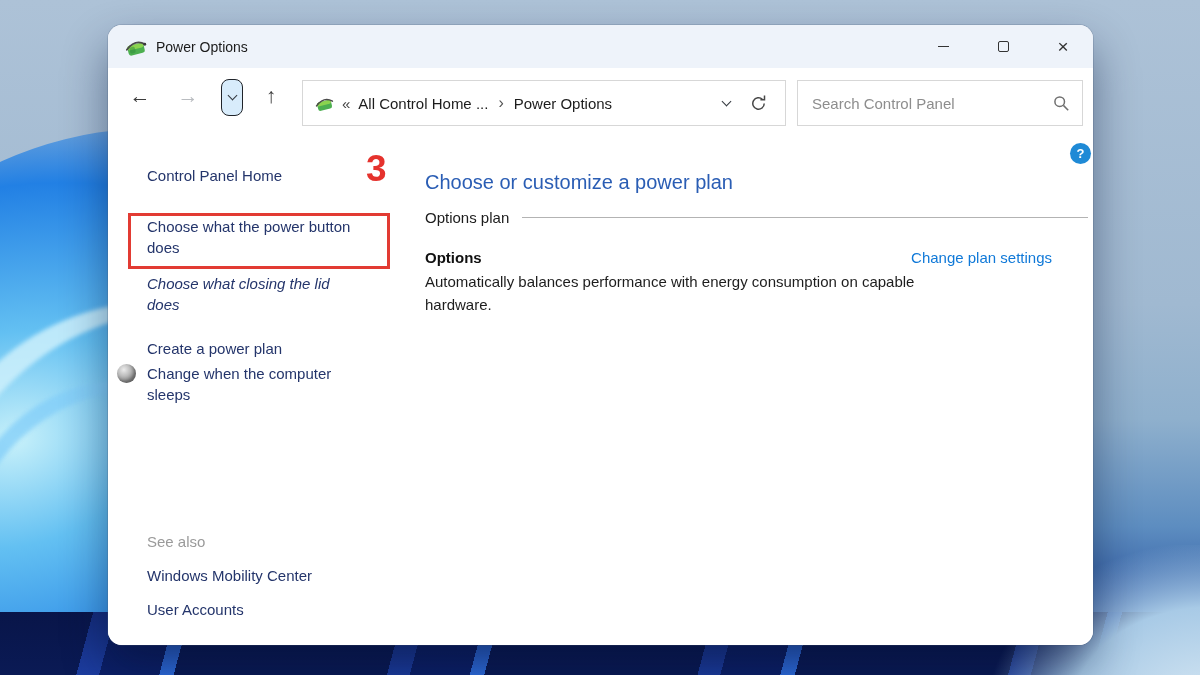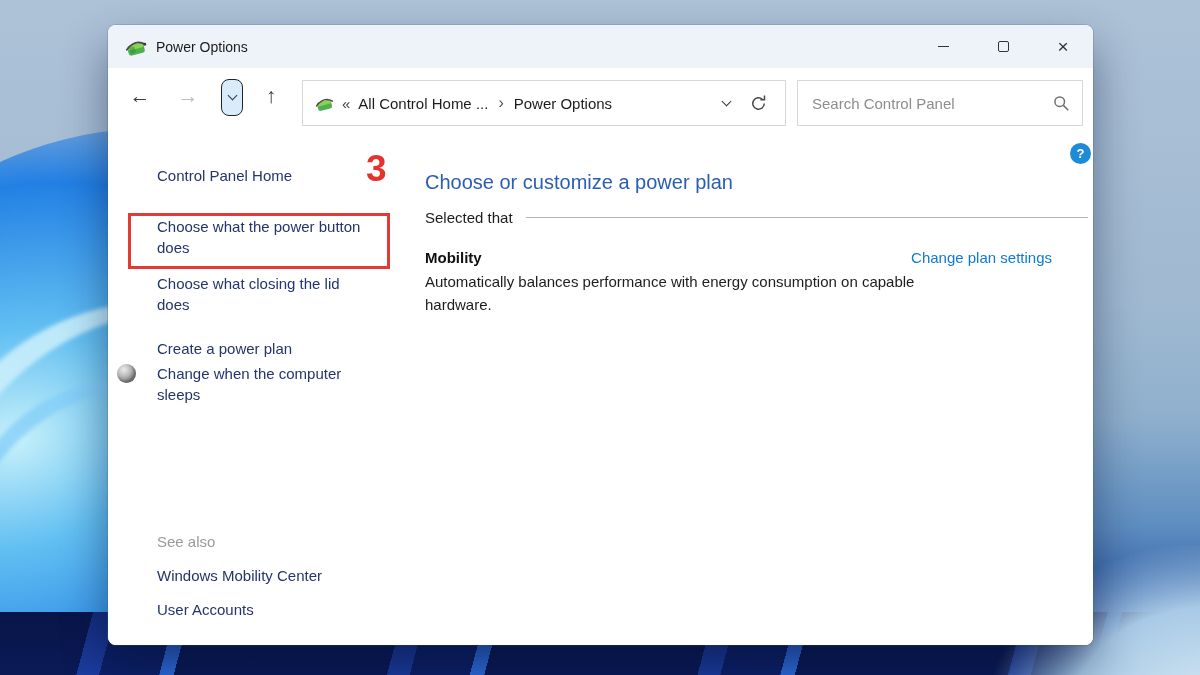--- a/index.html
+++ b/index.html
@@ -19,21 +19,21 @@
   .wp-ribbon2 { left:-40px; top:380px; width:330px; height:330px; border-radius:50%;
     border-left:16px solid rgba(130,205,248,.75); transform:rotate(52deg); filter:blur(2px); }
   .wp-bottom { left:0; top:612px; width:1200px; height:63px;
     background:repeating-linear-gradient(105deg,#0a1a55 0 90px,#1c3da0 90px 112px,#0c2068 112px 170px,#2f6fe2 170px 184px,#0a1a55 184px 300px); }
   .wp-bottom::after{ content:""; position:absolute; inset:0; background:linear-gradient(180deg,rgba(6,12,50,.35),rgba(6,12,50,0)); }
   .wp-corner { right:-50px; top:545px; width:260px; height:180px;
     background:radial-gradient(ellipse at 85% 95%, #d9e9f4 0%, #a8cae6 45%, rgba(160,200,235,0) 72%); }
 
   
   .window { position:absolute; left:108px; top:25px; width:985px; height:620px;
-    background:#fff; border-radius:8px; box-shadow:0 22px 45px rgba(5,15,50,.45), 0 0 0 1px rgba(90,110,140,.25);
+    background:#fff; border-radius:14px; box-shadow:0 22px 45px rgba(5,15,50,.45), 0 0 0 1px rgba(90,110,140,.25);
     overflow:hidden; }
 
   .titlebar { height:43px; background:#eef3fa; display:flex; align-items:center; padding-left:17px; }
   .titlebar .app-title { font-size:14px; color:#1b1b1b; margin-left:9px; }
   .winbtns { margin-left:auto; display:flex; height:100%; }
   .wbtn { width:60px; height:100%; display:flex; align-items:center; justify-content:center; cursor:default; }
   .min-glyph { display:block; width:11px; border-top:1.3px solid #333; }
   .max-glyph { display:block; width:11px; height:11px; border:1.3px solid #333; border-radius:2px; }
   .close-glyph { font-size:19px; color:#333; line-height:1; }
 
@@ -57,24 +57,24 @@
   .addr-refresh { width:34px; display:flex; justify-content:center; }
   .searchbox { position:absolute; left:689px; top:12px; width:286px; height:46px; border:1px solid #d7d7d7;
     background:#fff; display:flex; align-items:center; padding:0 12px 0 14px; }
   .searchbox input { flex:1; border:none; outline:none; font-size:15px; color:#3a3a3a;
     font-family:"Liberation Sans", sans-serif; }
   .searchbox input::placeholder { color:#8d8d8d; opacity:1; }
 
   .winbody { position:relative; height:515px; background:#fff; }
 
   
-  .side-link { position:absolute; left:49px; width:215px; font-size:15px; line-height:21px; color:#24356b; cursor:pointer; }
+  .side-link { position:absolute; left:39px; width:215px; font-size:15px; line-height:21px; color:#24356b; cursor:pointer; }
   .pos-home { top:35px; }
   .pos-item1 { top:86px; }
-  .pos-item2 { top:143px; }
+  .pos-item2 { top:143px;font-style:italic; }
   .pos-item3 { top:200px;margin-top:8px; }
   .pos-item4 { top:233px; }
   .pos-seealso { top:401px; color:#9a9a9a; cursor:default; }
   .pos-wmc { top:435px; }
   .pos-ua { top:469px; }
   .red-box { position:absolute; left:20px; top:83px; width:262px; height:56px; border:3px solid #e23b33; }
   .sphere-icon { position:absolute; left:9px; top:234px; width:19px; height:19px; border-radius:50%;
     background:radial-gradient(circle at 36% 30%, #ececec 0%, #bdbdbd 35%, #8e8e8e 62%, #6c6c6c 100%);
     box-shadow:inset -2px -2px 3px rgba(0,0,0,.25); }
   .step-number { position:absolute; left:258px; top:18px; font-size:37px; font-weight:bold; color:#e5322d; }
@@ -193,25 +193,25 @@
       <div class="side-link pos-item4">Change when the computer sleeps</div>
       <div class="side-link pos-seealso">See also</div>
       <div class="side-link pos-wmc">Windows Mobility Center</div>
       <div class="side-link pos-ua">User Accounts</div>
 
       <div class="step-number">3</div>
 
       <div class="main">
         <h1>Choose or customize a power plan</h1>
         <div class="section-row">
-          <span class="label">Selected that</span>
+          <span class="label">Options plan</span>
           <span class="rule"></span>
         </div>
         <div class="plan-row">
-          <span class="plan-name">Mobility</span>
+          <span class="plan-name">Options</span>
           <span class="plan-link">Change plan settings</span>
         </div>
         <p class="plan-desc">Automatically balances performance with energy consumption on capable hardware.</p>
       </div>
 
     </div>
   </div>
 </div>
 
 </body></html>

